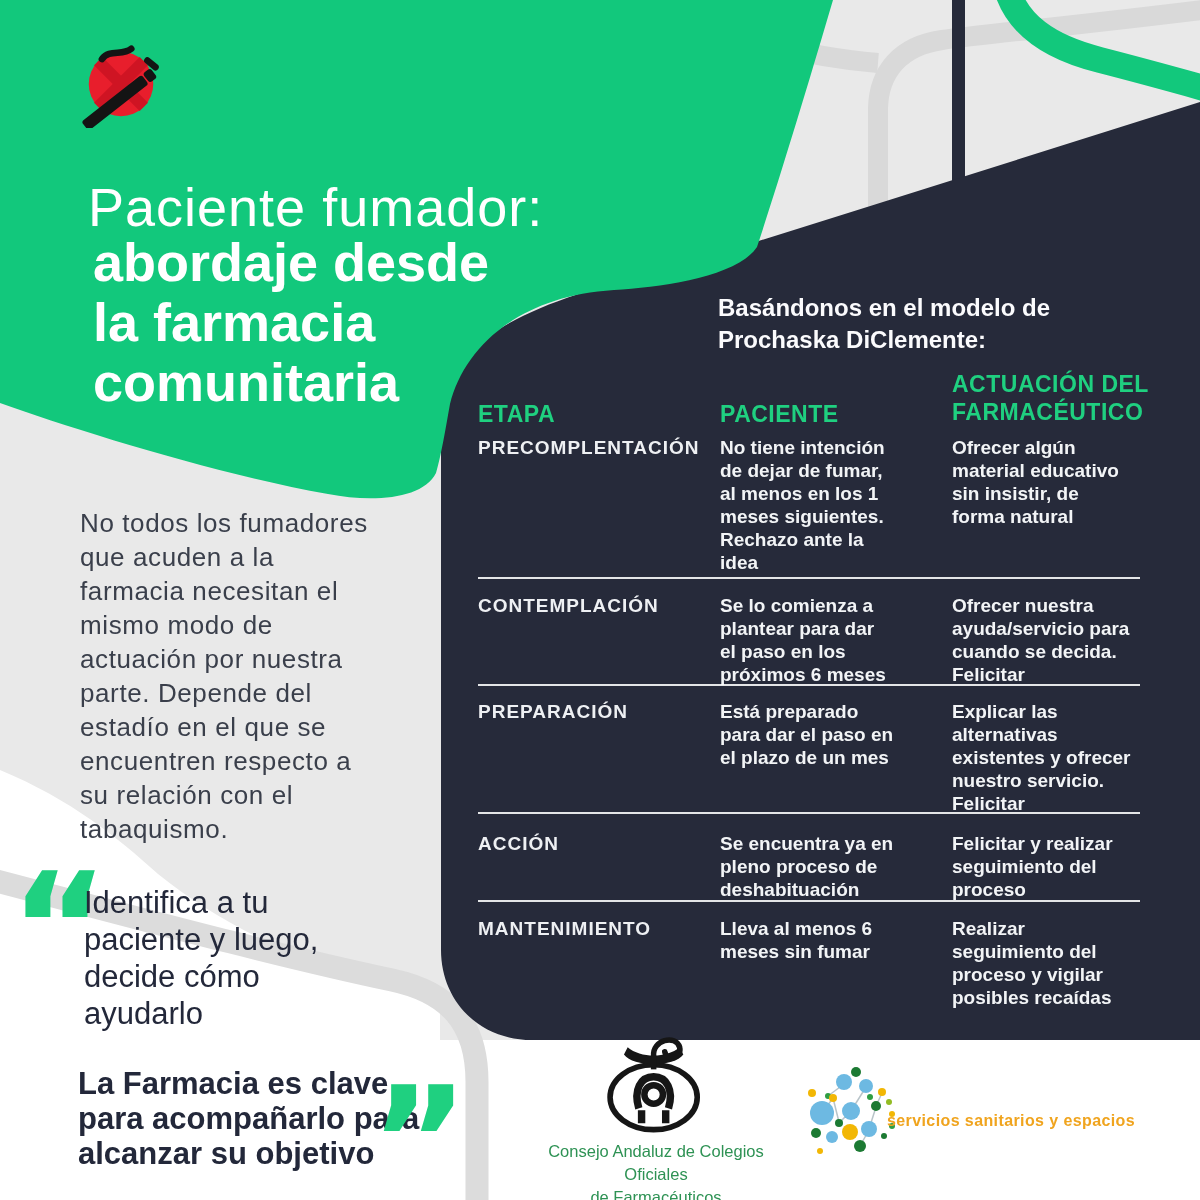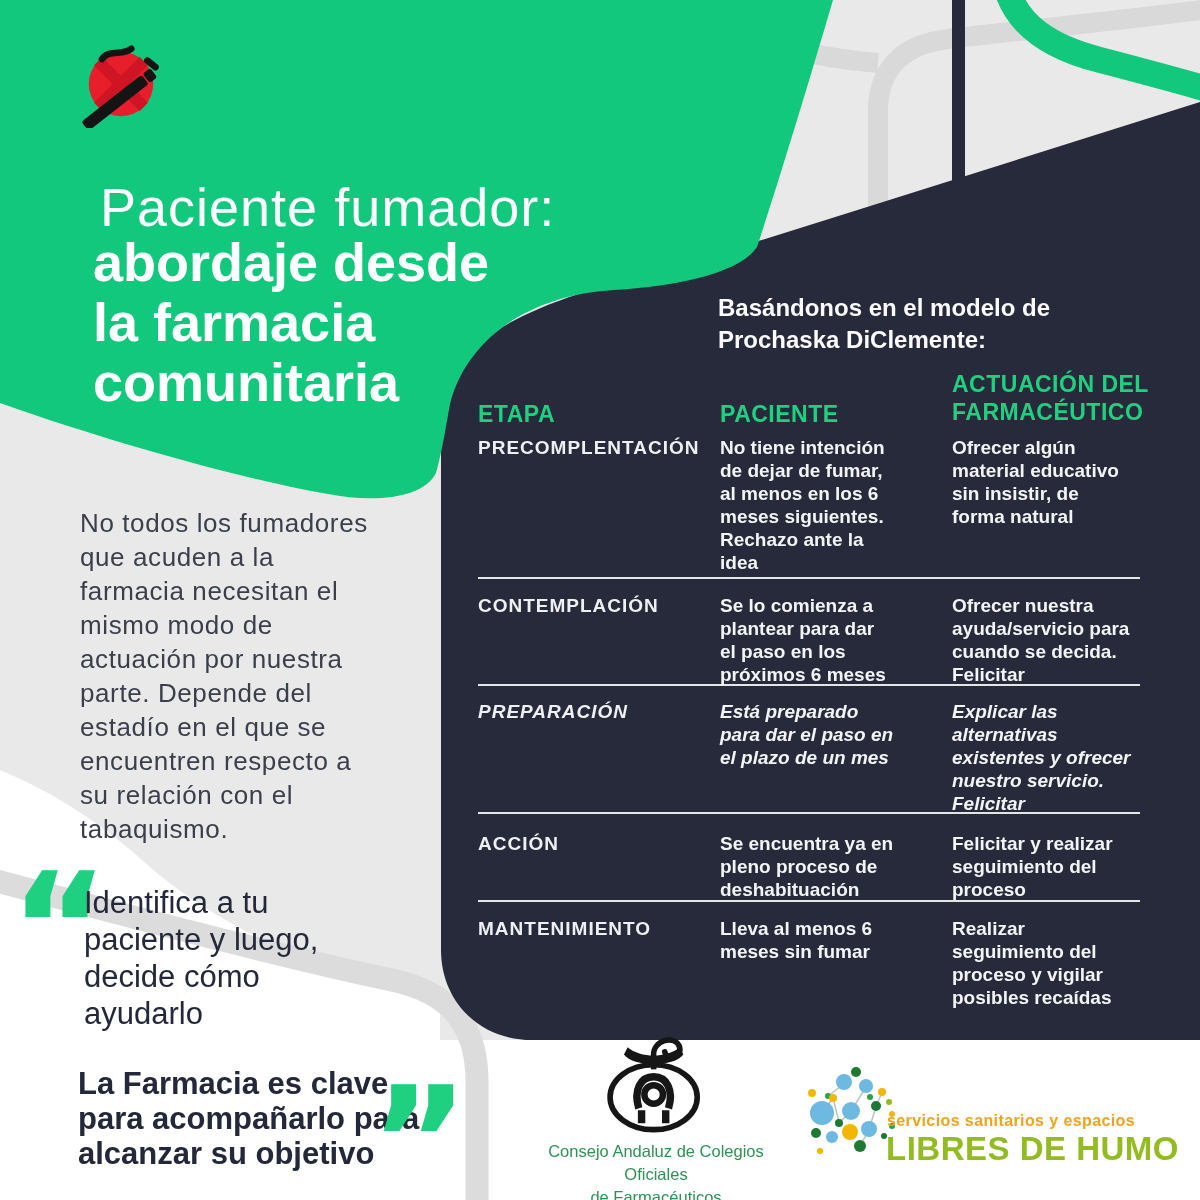--- a/index.html
+++ b/index.html
@@ -3,39 +3,39 @@
 <meta charset="utf-8">
 <style>
   html,body{margin:0;padding:0;background:#fff;}
   #poster{position:relative;width:1200px;height:1200px;overflow:hidden;
           font-family:"Liberation Sans",sans-serif;background:#e9e9e9;}
   #bg{position:absolute;left:0;top:0;}
   .abs{position:absolute;}
   .pre{white-space:pre-line;}
 
   .badge-title{left:204px;top:60px;font-size:40px;font-weight:700;color:#23283a;letter-spacing:.5px;}
-  .hero-light{left:100px;top:176px;font-size:54px;font-weight:400;color:#ffffff;letter-spacing:1px;}
+  .hero-light{left:88px;top:176px;font-size:54px;font-weight:400;color:#ffffff;letter-spacing:1px;}
   .hero-bold{left:93px;top:232px;font-size:54px;line-height:60px;font-weight:700;color:#ffffff;}
 
   .intro{left:80px;top:506px;font-size:26px;line-height:34px;letter-spacing:.6px;
          color:#3a3f4b;font-weight:400;}
 
   .qmark{color:#1fd080;font-family:"DejaVu Sans",sans-serif;font-weight:700;font-size:150px;line-height:.8;}
   .q-open{left:10px;top:868px;}
   .q-close{left:370px;top:1082px;}
   .quote1{left:84px;top:884px;font-size:31px;line-height:37px;font-weight:400;color:#23283a;}
   .quote2{left:78px;top:1042px;font-size:31px;line-height:35px;font-weight:700;color:#23283a;margin-top:24px;}
 
   .panel-intro{left:718px;top:292px;font-size:24px;line-height:32px;font-weight:700;color:#fbfbfd;}
   .colhead{font-size:23px;font-weight:700;color:#1fd080;letter-spacing:.5px;line-height:28px;}
   .ch1{left:478px;top:400px;} .ch2{left:720px;top:400px;} .ch3{left:952px;top:370px;}
   .cell{font-size:19px;line-height:23px;font-weight:700;color:#f2f4f6;}
   .cell-etapa{letter-spacing:1px;color:#eef0f3;width:235px;}
   .c1{left:478px;} .c2{left:720px;width:222px;} .c3{left:952px;width:200px;}
-  .r1{top:436px;} .r2{top:594px;} .r3{top:700px;font-style:italic;} .r4{top:832px;} .r5{top:917px;}
+  .r1{top:436px;} .r2{top:594px;} .r3{top:700px;} .r4{top:832px;} .r5{top:917px;}
   .sep{left:478px;width:662px;height:2px;background:rgba(255,255,255,.88);}
   .s1{top:577px;} .s2{top:684px;} .s3{top:812px;} .s4{top:900px;}
 
   .pharm-text{left:538px;top:1140px;width:236px;text-align:center;font-size:16.5px;
               line-height:23px;color:#2e9254;font-weight:400;}
   .net-line1{left:886px;top:1076px;font-size:31px;font-weight:700;letter-spacing:.5px;}
   .net-red,.net-de{color:#5ab5e0;} .net-and{color:#1f8a4d;}
   .net-line2{left:887px;top:1112px;font-size:16px;font-weight:700;color:#f0a41e;letter-spacing:.4px;}
   .net-line3{left:886px;top:1130px;font-size:33px;font-weight:700;color:#93bc23;letter-spacing:.5px;}
 </style>
@@ -98,21 +98,21 @@
   <div class="abs panel-intro pre">Basándonos en el modelo de
 Prochaska DiClemente:</div>
   <div class="abs colhead ch1">ETAPA</div>
   <div class="abs colhead ch2">PACIENTE</div>
   <div class="abs colhead ch3 pre">ACTUACIÓN DEL
 FARMACÉUTICO</div>
 
   <div class="abs cell cell-etapa c1 r1">PRECOMPLENTACIÓN</div>
   <div class="abs cell c2 r1 pre">No tiene intención
 de dejar de fumar,
-al menos en los 6
+al menos en los 1
 meses siguientes.
 Rechazo ante la
 idea</div>
   <div class="abs cell c3 r1 pre">Ofrecer algún
 material educativo
 sin insistir, de
 forma natural</div>
   <div class="abs sep s1"></div>
 
   <div class="abs cell cell-etapa c1 r2">CONTEMPLACIÓN</div>
@@ -195,15 +195,14 @@
       <circle cx="6" cy="27" r="4"></circle>
         <circle cx="27" cy="32" r="4"></circle>
         <circle cx="44" cy="66" r="8"></circle>
       <circle cx="76" cy="26" r="4"></circle>
         <circle cx="86" cy="48" r="3"></circle>
         <circle cx="14" cy="85" r="3"></circle>
     </g>
     <circle cx="83" cy="36" r="3" fill="#93bc23"></circle>
   </svg>
   <div class="abs net-line2">servicios sanitarios y espacios</div>
-  <div class="abs net-line3">LIBRES DE HUMO</div>
 
 </div>
 
 </body></html>

